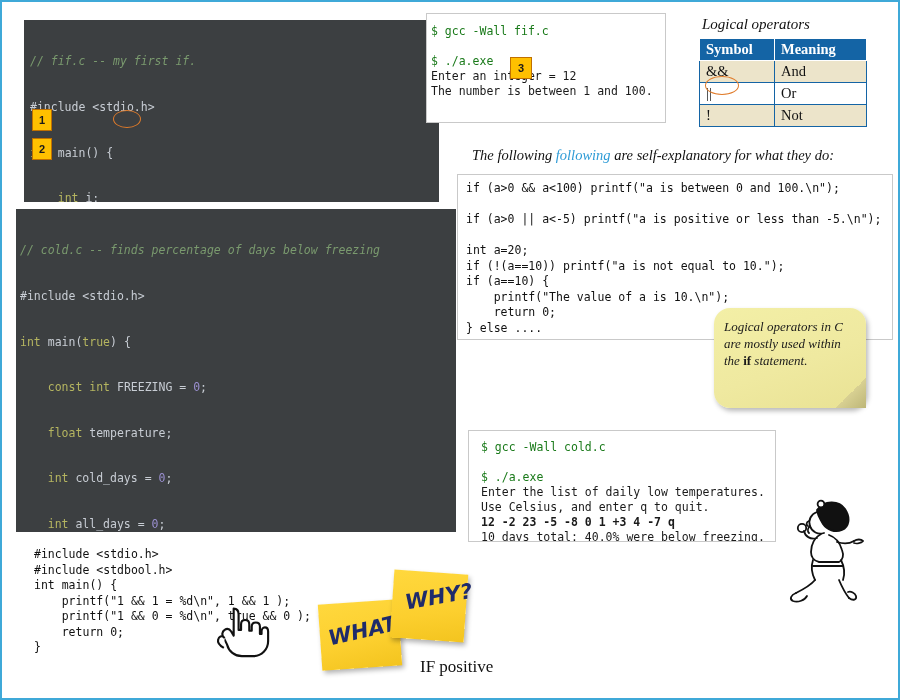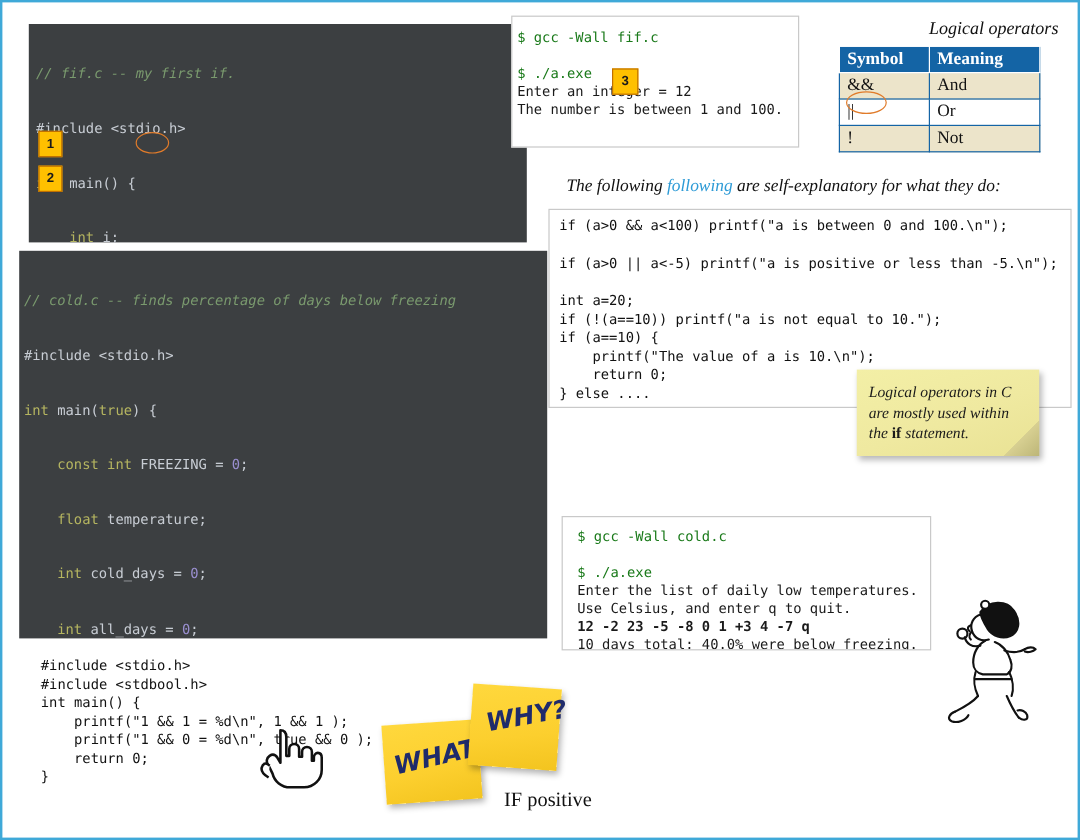--- a/index.html
+++ b/index.html
@@ -88,21 +88,21 @@
     overflow:hidden;
   }
   .gr{color:#1a7a1a;}
   .bold{font-weight:bold;}
   #term-fif{left:424px;top:11px;width:240px;height:110px;padding:10px 0 0 4px;}
   #term-cold{left:466px;top:428px;width:308px;height:112px;padding:9px 0 0 12px;}
 
   
   #logical-title{
     position:absolute;left:700px;top:14px;width:180px;
-    text-align:right;
+    text-align:left;
     font-family:"Liberation Serif",serif;
     font-style:italic;font-size:15px;color:#111;
   }
   #logical-table{
     position:absolute;left:697px;top:36px;width:168px;
     border-collapse:collapse;
     font-family:"Liberation Serif",serif;
     font-size:14.5px;
   }
   #logical-table th{
@@ -134,28 +134,29 @@
     font-family:"DejaVu Sans Mono","Liberation Mono",monospace;
     font-size:11.5px;line-height:15.5px;
     color:#111;white-space:pre;
     padding:6px 0 0 8px;
     box-sizing:border-box;
     overflow:hidden;
   }
 
   
   #note-logical{
-    position:absolute;left:712px;top:306px;width:152px;height:72px;
+    position:absolute;left:712px;top:306px;width:152px;height:100px;
     background:linear-gradient(160deg,#f3efa6 0%,#efe9a0 55%,#e9e294 100%);
     box-shadow:2px 3px 5px rgba(0,0,0,0.28);
     font-family:"Liberation Serif",serif;
     font-style:italic;font-size:13px;line-height:17px;
     color:#1a1a1a;
     padding:10px 10px 0 10px;
     box-sizing:border-box;
+    border-radius:16px;
   }
   #note-logical .b{font-weight:bold;font-style:normal;}
   #note-logical .curl{
     position:absolute;right:0;bottom:0;
     width:30px;height:30px;
     background:linear-gradient(135deg,rgba(0,0,0,0) 50%,#d8d092 50%,#bdb678 100%);
   }
 
   
   #bottom-code{

